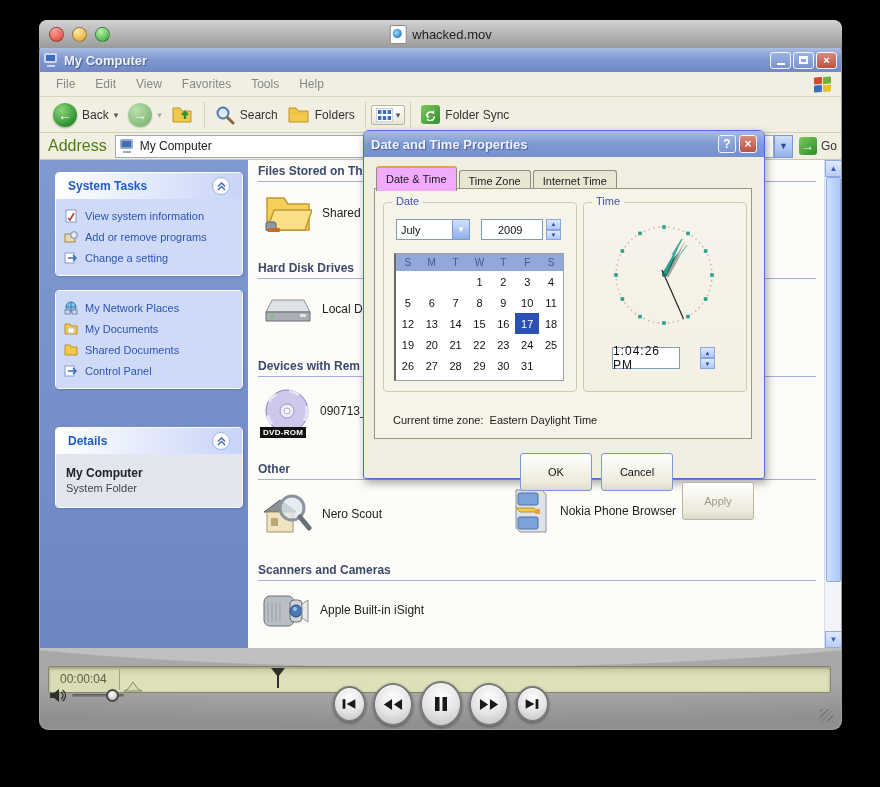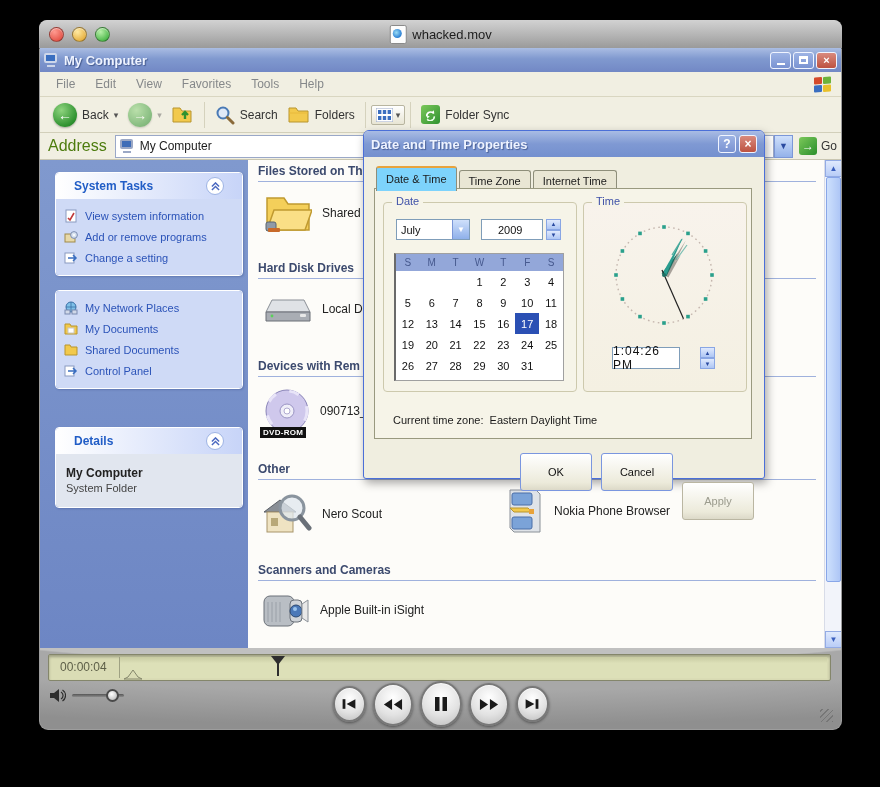--- a/index.html
+++ b/index.html
@@ -15,21 +15,21 @@
   .light.yellow{background:radial-gradient(circle at 35% 30%,#ffe9a0,#de9e22);}
   .light.green{background:radial-gradient(circle at 35% 30%,#b8f0a8,#28a52a);}
   .qt-title{position:absolute;left:50%;top:0;height:28px;transform:translateX(-50%);display:flex;align-items:center;gap:6px;font-size:13px;color:#1d1d1d;}
   .qt-doc-icon{width:15px;height:17px;background:#fdfdfd;border:1px solid #8a8a8a;border-radius:2px;position:relative;}
   .qt-doc-icon::after{content:"";position:absolute;left:2px;top:3px;width:9px;height:9px;border-radius:50%;background:radial-gradient(circle at 40% 40%,#9adcf5,#2a7fd4 70%,#1b54a0);}
   .qt-video{position:absolute;left:1px;top:28px;width:801px;height:600px;background:#ece9d8;overflow:hidden;}
 
   
   .qt-controller{position:absolute;left:1px;top:628px;width:801px;height:81px;border-radius:0 0 8px 8px;
     background:radial-gradient(140% 150% at 50% -55%,#c0c0c0 0 52%,#a8a8a8 53% 72%,#8f8f8f 100%);}
-  .qt-timeline{position:absolute;left:8px;right:10px;top:6px;height:25px;background:#dadcb5;border:1px solid #84866b;border-radius:2px;box-shadow:inset 0 2px 3px rgba(0,0,0,.28);}
+  .qt-timeline{position:absolute;left:8px;right:10px;top:18px;height:25px;background:#dadcb5;border:1px solid #84866b;border-radius:2px;box-shadow:inset 0 2px 3px rgba(0,0,0,.28);}
   .qt-elapsed{position:absolute;left:11px;top:5px;font-size:12px;color:#5d5f48;}
   .qt-track{position:absolute;left:70px;right:3px;top:2px;bottom:2px;border-left:1px solid #9fa183;background:linear-gradient(180deg,#c8cba2,#dde0b8 30%);}
   .qt-playhead{position:absolute;left:222px;top:1px;width:0;height:0;border-left:7px solid transparent;border-right:7px solid transparent;border-top:9px solid #2e2e2e;}
   .qt-playhead::after{content:"";position:absolute;left:-1px;top:-9px;width:2px;height:20px;background:#2e2e2e;}
   .qt-inmark{position:absolute;left:74px;bottom:0;}
   .qt-volume{position:absolute;left:10px;top:40px;display:flex;align-items:center;gap:6px;}
   .vol-line{width:52px;height:3px;background:linear-gradient(180deg,#565656,#8a8a8a);border-radius:2px;position:relative;}
   .vol-knob{position:absolute;left:34px;top:-5px;width:13px;height:13px;border-radius:50%;background:radial-gradient(circle at 40% 35%,#fff,#cfcfcf 60%,#9a9a9a);border:2px solid #4a4a4a;box-sizing:border-box;}
   .qt-transport{position:absolute;left:50%;top:33px;transform:translateX(-50%);display:flex;align-items:center;gap:7px;}
   .t-btn{border-radius:50%;background:radial-gradient(circle at 50% 32%,#ffffff,#e2e2e2 55%,#bcbcbc);border:2px solid #787878;box-shadow:0 1px 3px rgba(0,0,0,.45), inset 0 1px 1px rgba(255,255,255,.8);display:flex;align-items:center;justify-content:center;padding:0;cursor:pointer;}
@@ -73,21 +73,21 @@
   .addr-field{flex:1;height:21px;background:#fff;border:1px solid #9aa8c8;display:flex;align-items:center;gap:5px;padding:0 4px;font-size:12px;color:#1c1c1c;cursor:text;}
   .addr-drop{width:17px;height:21px;background:linear-gradient(180deg,#cfe0fb,#94b2ea);border:1px solid #7b97d8;display:flex;align-items:center;justify-content:center;color:#2a4aa0;font-size:9px;cursor:pointer;}
   .go-btn{display:flex;align-items:center;gap:4px;margin-left:6px;cursor:pointer;}
   .go-icon{width:18px;height:18px;border-radius:3px;background:linear-gradient(135deg,#7cc85a,#2a8f2b);display:flex;align-items:center;justify-content:center;color:#fff;font-weight:bold;font-size:12px;}
   .go-text{font-size:12px;color:#333;}
 
   
   .xp-content{position:absolute;left:0;top:112px;width:100%;bottom:0;}
   .xp-sidebar{position:absolute;left:0;top:0;width:208px;height:100%;background:linear-gradient(180deg,#829ad2 0%,#8099ce 0%,#6d86c4 100%);}
   .panel{position:absolute;left:15px;width:186px;border:1px solid #fff;border-radius:4px;overflow:hidden;box-shadow:1px 1px 2px rgba(30,50,110,.25);}
-  .panel-header{height:26px;background:linear-gradient(90deg,#ffffff,#c7d4f8);display:flex;align-items:center;padding:0 18px;box-sizing:border-box;cursor:pointer;}
+  .panel-header{height:26px;background:linear-gradient(90deg,#ffffff,#c7d4f8);display:flex;align-items:center;padding:0 12px;box-sizing:border-box;cursor:pointer;}
   .panel-header .ph-title{color:#215dc6;font-weight:bold;font-size:12px;}
   .chev{margin-left:auto;width:16px;height:16px;border-radius:50%;background:#fff;border:1px solid #9eb4e4;display:flex;align-items:center;justify-content:center;}
   .panel-body{background:#cfdaf6;padding:6px 6px 7px 8px;}
   .panel-body.gray{background:#e1e6ef;}
   .task-item{display:flex;align-items:center;gap:7px;height:21px;cursor:pointer;}
   .task-item .lbl{color:#2b53b8;font-size:11px;}
   .details-name{font-weight:bold;color:#222;font-size:12px;margin:6px 0 2px 2px;}
   .details-type{color:#444;font-size:11px;margin-left:2px;}
   .tiny-ic{width:14px;height:14px;flex:0 0 14px;}
 
@@ -104,21 +104,21 @@
   
   .dialog{position:absolute;left:363px;top:130px;width:400px;height:347px;background:#f0eee0;border:1px solid #4b6fd8;border-radius:6px 6px 3px 3px;box-shadow:2px 4px 10px rgba(0,0,0,.35);z-index:50;}
   .dlg-titlebar{position:absolute;left:0;top:0;width:100%;height:26px;border-radius:5px 5px 0 0;background:linear-gradient(180deg,#a9bce4,#7f99d3 50%,#7democ);background:linear-gradient(180deg,#a9bce4,#7f99d3 50%,#7490cf);display:flex;align-items:center;padding:0 7px;box-sizing:border-box;}
   .dlg-title{color:#eef3ff;font-weight:bold;font-size:13px;text-shadow:1px 1px 1px rgba(40,60,110,.6);}
   .dlg-caps{margin-left:auto;display:flex;gap:3px;}
   .dlg-cap{width:18px;height:18px;border-radius:3px;border:1px solid #f0f4ff;box-sizing:border-box;display:flex;align-items:center;justify-content:center;color:#fff;font-weight:bold;font-size:12px;cursor:pointer;}
   .dlg-help{background:linear-gradient(180deg,#9db3e4,#7a93d2);}
   .dlg-close{background:linear-gradient(180deg,#d98a7e,#bd5241);}
   .tabs{position:absolute;left:12px;top:35px;display:flex;align-items:flex-end;}
   .tab{height:20px;line-height:20px;padding:0 9px;font-size:11px;color:#1a1a1a;background:#e9e6d4;border:1px solid #8e8e7a;border-bottom:none;border-radius:3px 3px 0 0;margin-right:2px;cursor:pointer;}
-  .tab.active{background:#7dd3fc;height:23px;line-height:22px;border-top:2px solid #e8a33d;position:relative;z-index:2;}
+  .tab.active{background:#f0abfc;height:23px;line-height:22px;border-top:2px solid #e8a33d;position:relative;z-index:2;}
   .tab-panel{position:absolute;left:10px;top:57px;width:378px;height:251px;background:#f6f4e8;border:1px solid #99997f;box-sizing:border-box;}
   .group{position:absolute;border:1px solid #cdc9ad;border-radius:4px;}
   .group-label{position:absolute;top:-8px;left:8px;background:#f6f4e8;padding:0 4px;font-size:11px;color:#3f51a8;}
   .g-date{left:8px;top:13px;width:192px;height:188px;}
   .g-time{left:208px;top:13px;width:162px;height:188px;background:linear-gradient(180deg,#f8f3ec,#f4f0e2);}
   .month-select{position:absolute;left:12px;top:16px;width:74px;height:21px;background:#fff;border:1px solid #7f9db9;display:flex;align-items:center;box-sizing:border-box;cursor:pointer;}
   .month-select .mv{flex:1;font-size:11px;padding-left:4px;color:#111;}
   .dd-btn{width:16px;height:100%;background:linear-gradient(180deg,#cfe0fb,#8fb0ea);border-left:1px solid #7b97d8;display:flex;align-items:center;justify-content:center;color:#fff;font-size:8px;}
   .year-box{position:absolute;left:97px;top:16px;width:62px;height:21px;background:#fff;border:1px solid #7f9db9;box-sizing:border-box;font-size:11px;display:flex;align-items:center;padding-left:16px;color:#111;cursor:text;}
   .spin{position:absolute;width:15px;height:21px;display:flex;flex-direction:column;}
@@ -395,21 +395,21 @@
             <div class="item-row" style="left:12px;top:330px;">
               <svg width="52" height="48" viewBox="0 0 52 48">
                 <path d="M4 22 L20 10 L36 22 Z" fill="#8a8f96" stroke="#5a5f66"></path>
                 <rect x="7" y="22" width="26" height="20" fill="#efe3c2" stroke="#a8946a"></rect>
                 <rect x="11" y="28" width="7px" height="8" fill="#b8a878"></rect>
                 <circle cx="32" cy="18" r="12" fill="#dfe7ee" fill-opacity=".75" stroke="#8a949e" stroke-width="3"></circle>
                 <line x1="40" y1="27" x2="49" y2="38" stroke="#6a7078" stroke-width="5" stroke-linecap="round"></line>
               </svg>
               <span class="ilbl">Nero Scout</span>
             </div>
-            <div class="item-row" style="left:254px;top:326px;">
+            <div class="item-row" style="left:260px;top:326px;">
               <svg width="42" height="50" viewBox="0 0 42 50">
                 <path d="M8 4 L34 4 L38 8 L38 46 L12 46 L8 42 Z" fill="#dfe3e8" stroke="#8a9098"></path>
                 <rect x="10" y="7" width="20" height="12" rx="2" fill="#7ba3d8" stroke="#4a6ea8"></rect>
                 <rect x="10" y="31" width="20" height="12" rx="2" fill="#7ba3d8" stroke="#4a6ea8"></rect>
                 <path d="M8 22 L26 22 L30 26 L12 26 Z" fill="#f2c94c" stroke="#b8952e"></path>
                 <rect x="27" y="23" width="5" height="5" fill="#e8a23a"></rect>
               </svg>
               <span class="ilbl">Nokia Phone Browser</span>
             </div>
 

